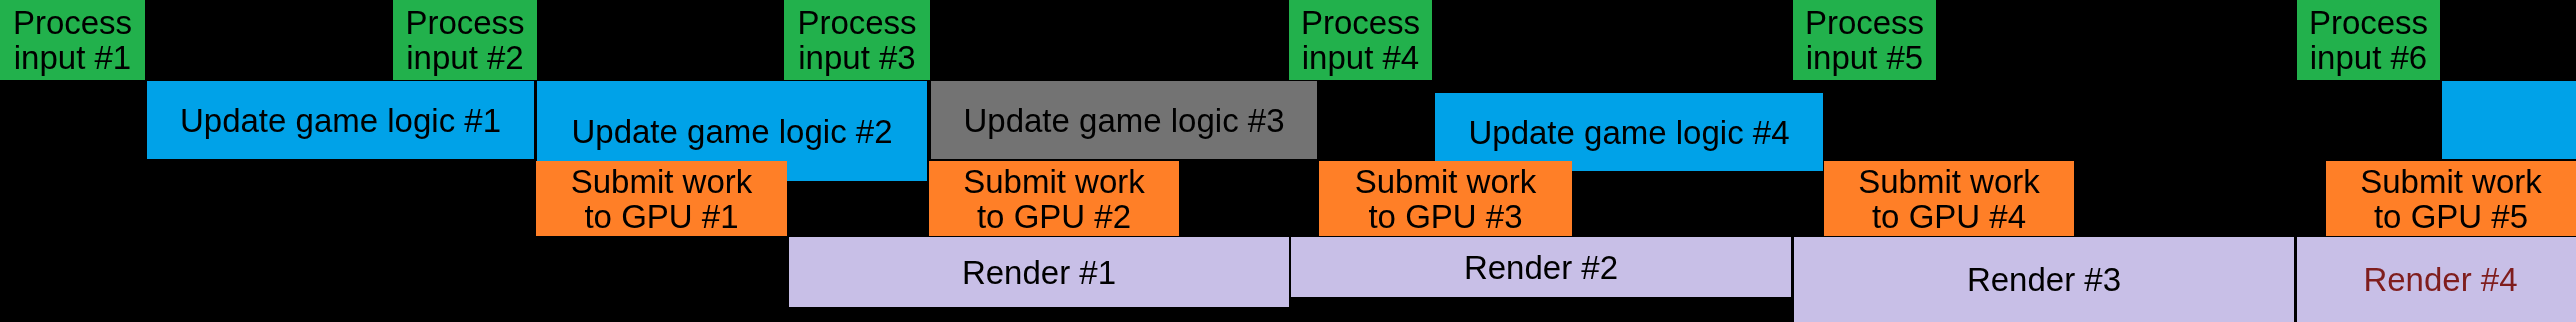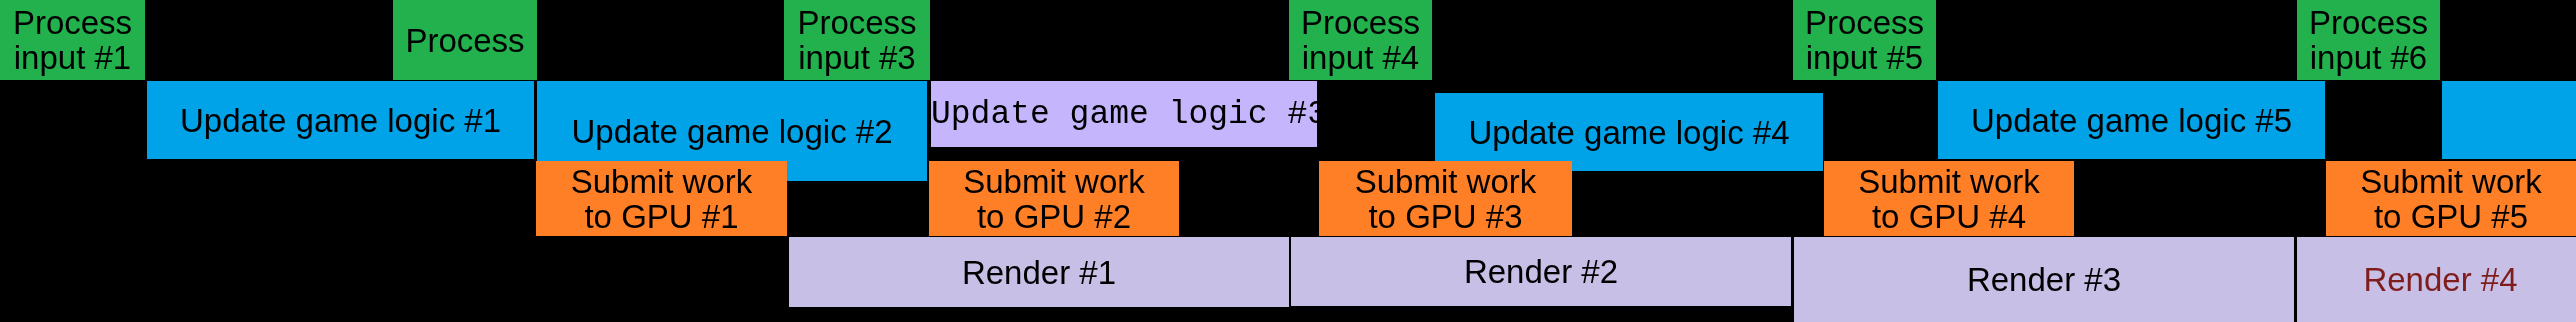--- a/index.html
+++ b/index.html
@@ -33,20 +33,21 @@
 </head>
 <body>
 
 <div class="canvas" style="width: 2576px; height: 322px; background: rgb(0, 0, 0);">
     <div class="box" style="left: 0px; top: 0px; width: 145px; height: 80px; background: rgb(34, 177, 76); color: rgb(0, 0, 0);">
       <div>Process</div>
       <div>input #1</div>
     </div>
     <div class="box" style="left: 393px; top: 0px; width: 144px; height: 80px; background: rgb(34, 177, 76); color: rgb(0, 0, 0);">
       <div>Process</div>
+      <div>input #2</div>
     </div>
     <div class="box" style="left: 784px; top: 0px; width: 146px; height: 80px; background: rgb(34, 177, 76); color: rgb(0, 0, 0);">
       <div>Process</div>
       <div>input #3</div>
     </div>
     <div class="box" style="left: 1289px; top: 0px; width: 143px; height: 80px; background: rgb(34, 177, 76); color: rgb(0, 0, 0);">
       <div>Process</div>
       <div>input #4</div>
     </div>
     <div class="box" style="left: 1793px; top: 0px; width: 143px; height: 80px; background: rgb(34, 177, 76); color: rgb(0, 0, 0);">
@@ -56,28 +57,25 @@
     <div class="box" style="left: 2297px; top: 0px; width: 143px; height: 80px; background: rgb(34, 177, 76); color: rgb(0, 0, 0);">
       <div>Process</div>
       <div>input #6</div>
     </div>
     <div class="box" style="left: 147px; top: 81px; width: 387px; height: 78px; background: rgb(0, 162, 232); color: rgb(0, 0, 0);">
       <div>Update game logic #1</div>
     </div>
     <div class="box" style="left: 537px; top: 81px; width: 390px; height: 100px; background: rgb(0, 162, 232); color: rgb(0, 0, 0);">
       <div>Update game logic #2</div>
     </div>
-    <div class="box" style="left: 931px; top: 81px; width: 386px; height: 66px; background: #c4b5fd; color: rgb(0, 0, 0); font-family: Liberation Mono, monospace;">
+    <div class="box" style="left: 931px; top: 81px; width: 386px; height: 78px; background: #737373; color: rgb(0, 0, 0);">
       <div>Update game logic #3</div>
     </div>
     <div class="box" style="left: 1435px; top: 81px; width: 388px; height: 78px; background: rgb(0, 162, 232); color: rgb(0, 0, 0); margin-top: 12px;">
       <div>Update game logic #4</div>
-    </div>
-    <div class="box" style="left: 1938px; top: 81px; width: 387px; height: 78px; background: rgb(0, 162, 232); color: rgb(0, 0, 0);">
-      <div>Update game logic #5</div>
     </div>
     <div class="box" style="left: 2442px; top: 81px; width: 134px; height: 78px; background: rgb(0, 162, 232); color: rgb(0, 0, 0);"></div>
     <div class="box" style="left: 536px; top: 161px; width: 251px; height: 75px; background: rgb(255, 127, 39); color: rgb(0, 0, 0);">
       <div>Submit work</div>
       <div>to GPU #1</div>
     </div>
     <div class="box" style="left: 929px; top: 161px; width: 250px; height: 75px; background: rgb(255, 127, 39); color: rgb(0, 0, 0);">
       <div>Submit work</div>
       <div>to GPU #2</div>
     </div>
@@ -89,21 +87,21 @@
       <div>Submit work</div>
       <div>to GPU #4</div>
     </div>
     <div class="box" style="left: 2326px; top: 161px; width: 250px; height: 75px; background: rgb(255, 127, 39); color: rgb(0, 0, 0);">
       <div>Submit work</div>
       <div>to GPU #5</div>
     </div>
     <div class="box" style="left: 789px; top: 237px; width: 500px; height: 70px; background: rgb(200, 191, 231); color: rgb(0, 0, 0);">
       <div>Render #1</div>
     </div>
-    <div class="box" style="left: 1291px; top: 237px; width: 500px; height: 69px; background: rgb(200, 191, 231); color: rgb(0, 0, 0);">
+    <div class="box" style="left: 1291px; top: 237px; width: 500px; height: 60px; background: rgb(200, 191, 231); color: rgb(0, 0, 0);">
       <div>Render #2</div>
     </div>
     <div class="box" style="left: 1794px; top: 237px; width: 500px; height: 85px; background: rgb(200, 191, 231); color: rgb(0, 0, 0);">
       <div>Render #3</div>
     </div>
     <div class="box" style="left: 2297px; top: 237px; width: 279px; height: 85px; background: rgb(200, 191, 231); color: #7f1d1d; padding-left: 8px;">
       <div>Render #4</div>
     </div>
   </div>
 

